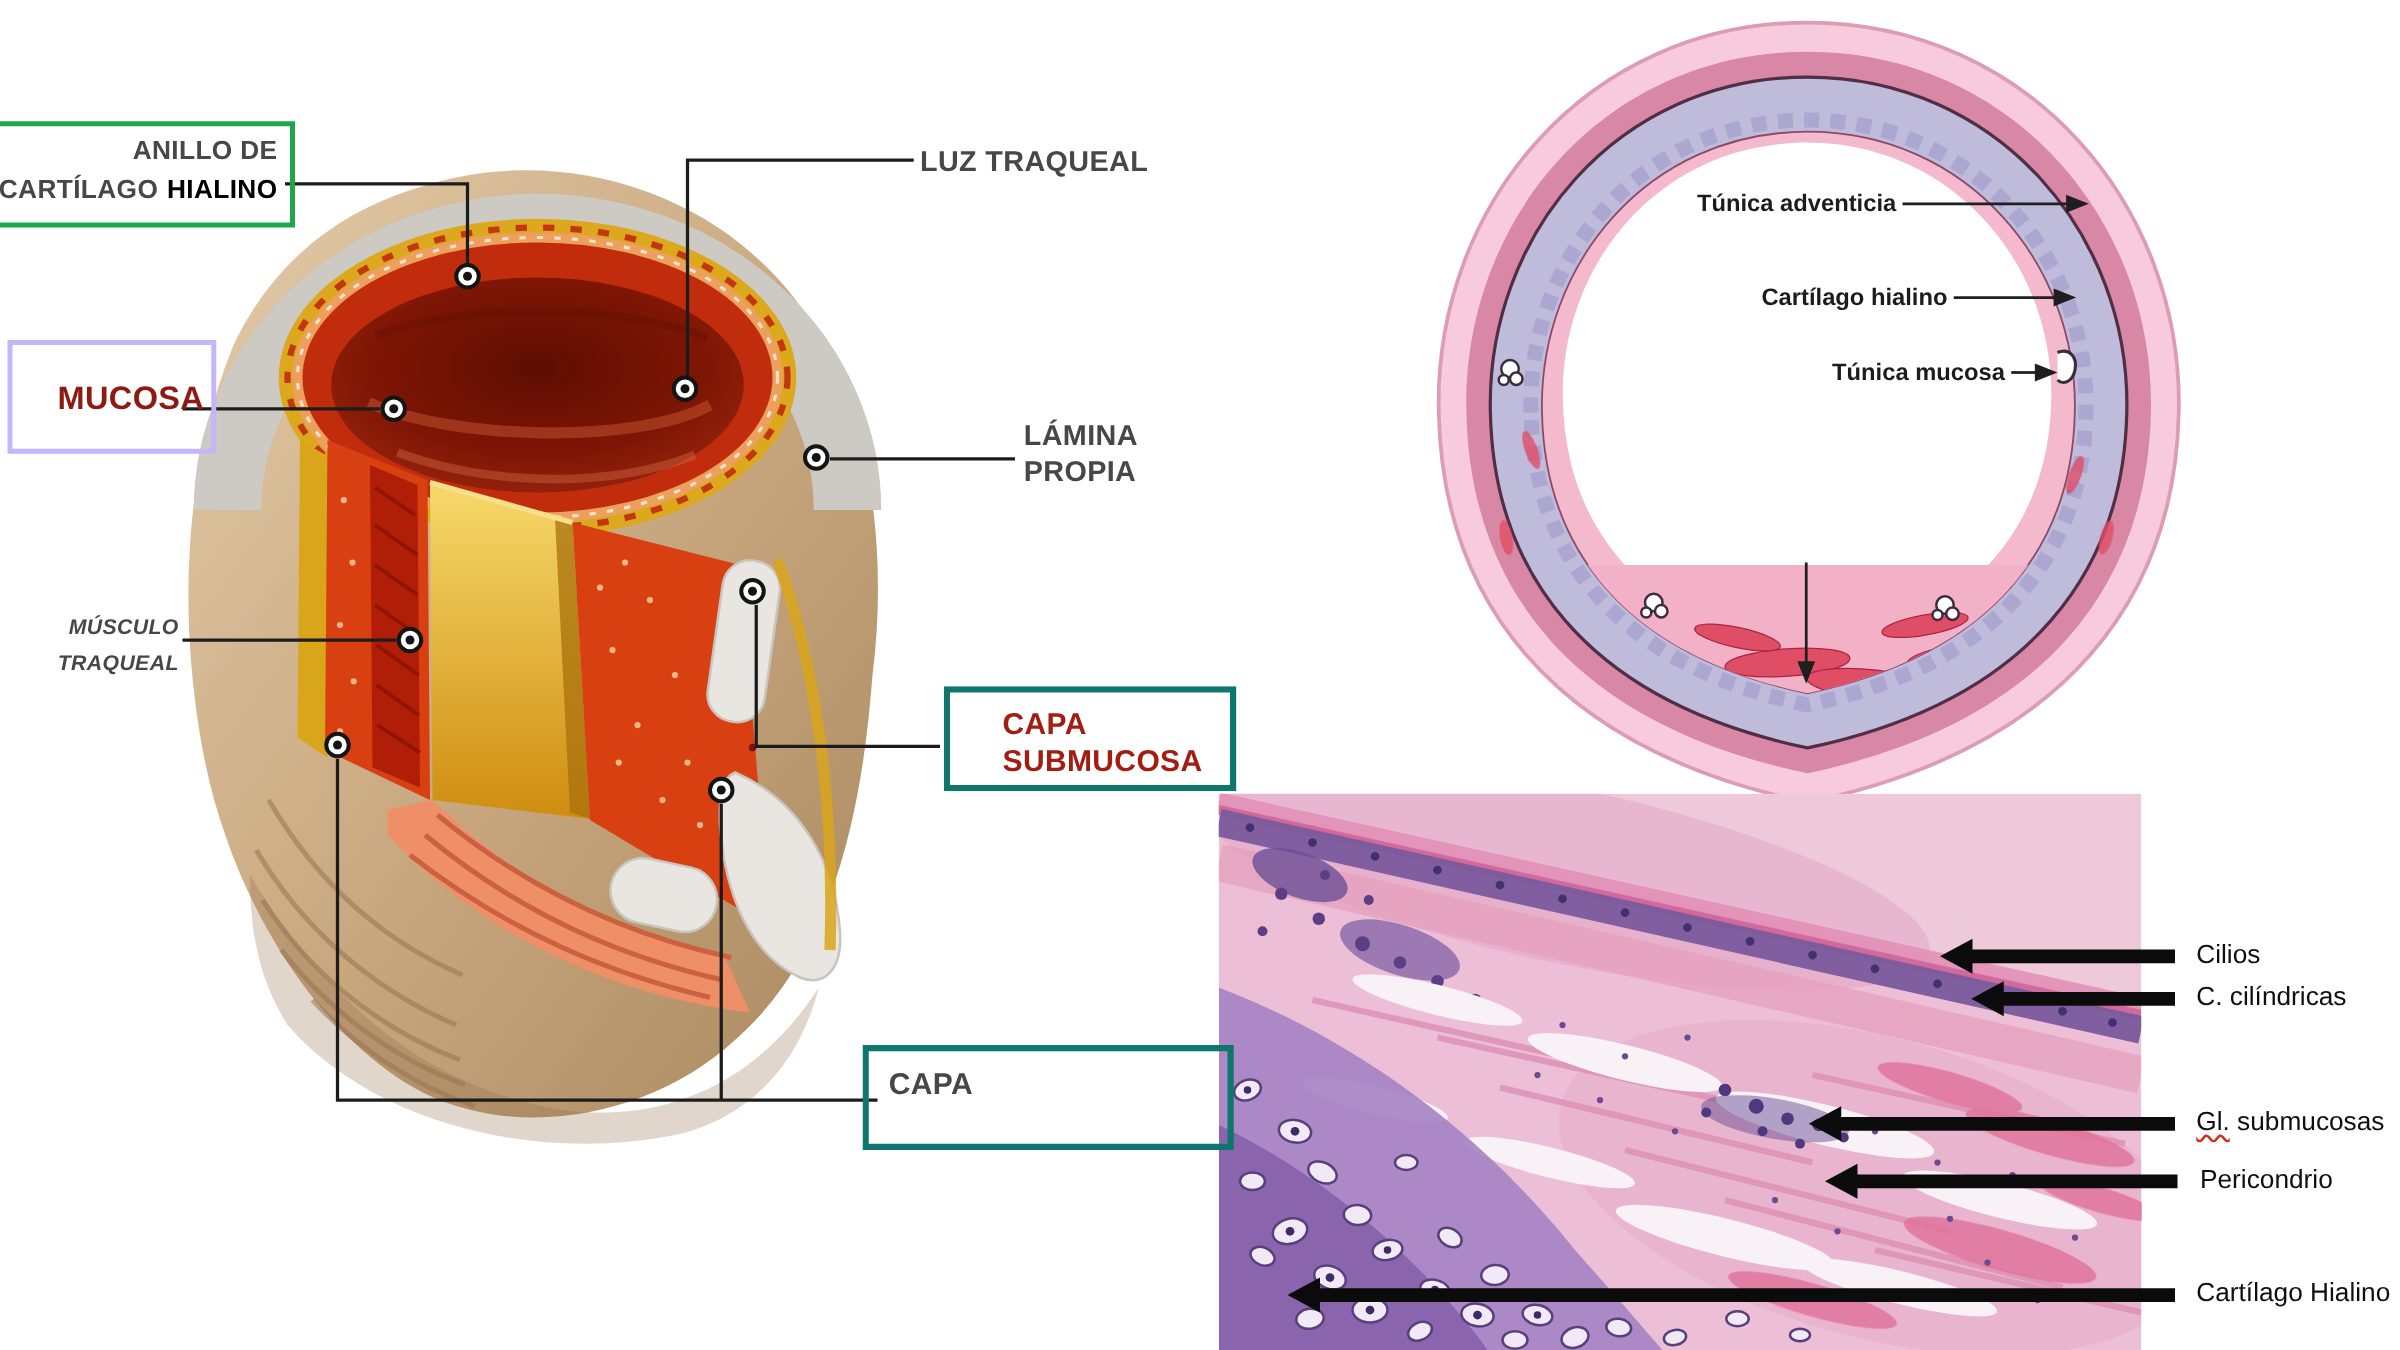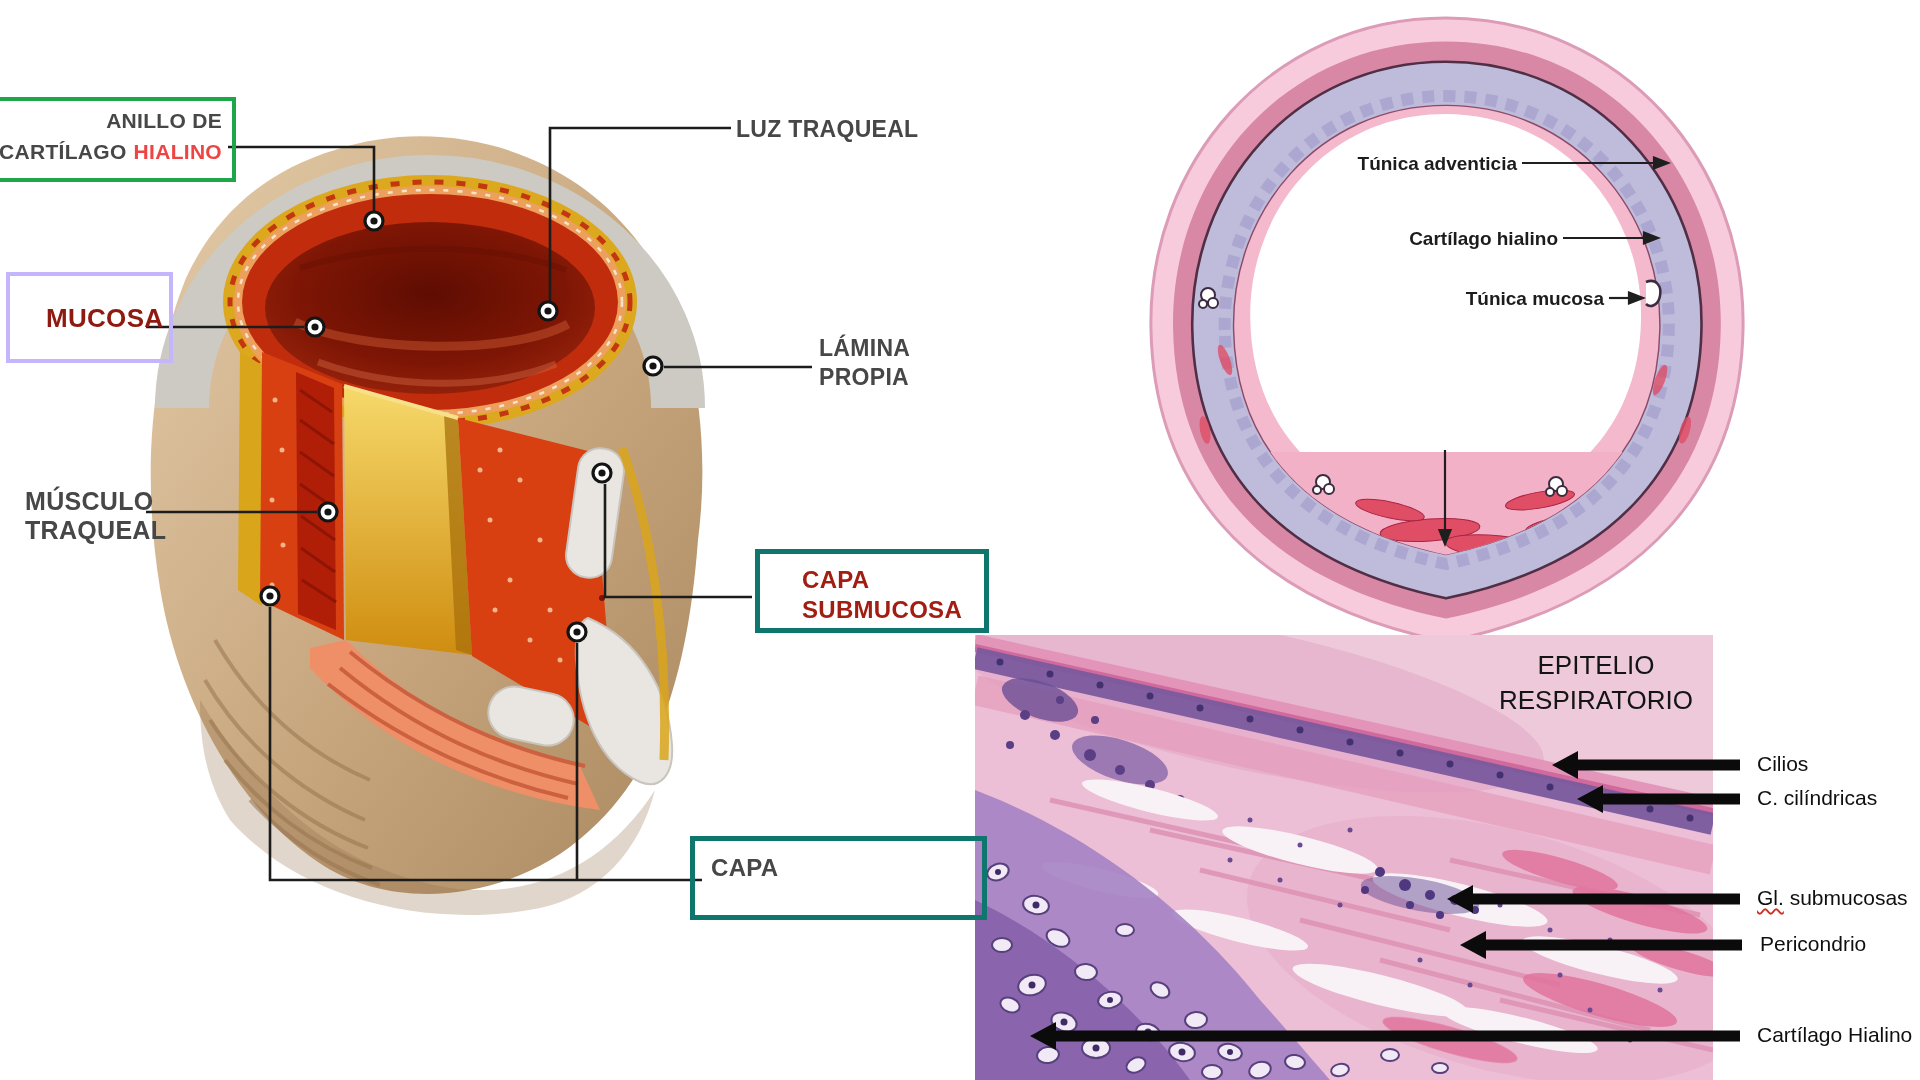--- a/index.html
+++ b/index.html
@@ -13,23 +13,23 @@
   .red-border5{border:5px solid #0f766e;}
   .redtxt{color:#8f1a12;}
   .redtxt2{color:#a21d12;}
   .dlab{position:absolute;font-size:19px;font-weight:700;color:#1c1c1c;white-space:nowrap;}
   .hlab{position:absolute;font-size:21px;font-weight:400;color:#0f0f0f;white-space:nowrap;}
   .wavy{text-decoration:underline wavy #d03020;text-decoration-thickness:2px;text-underline-offset:3px;}
   #anillo-line1,#anillo-line2{position:absolute;right:10px;font-size:21px;}
   #anillo-line1{top:8px;}
   #anillo-line2{top:39px;}
   #anillo-line2 .gray{margin-right:7px;}
-  #anillo-line2 .red{color:#ef4444;}
+  #anillo-line2 .red{color:#000000;}
   #mucosa-text{position:absolute;left:36px;top:27px;font-size:26px;}
-  #musculo-label{left:25px;top:487px;width:118px;text-align:right;font-size:25px;line-height:29px;}
+  #musculo-label{left:25px;top:487px;width:118px;text-align:right;font-size:17px;line-height:29px;font-style:italic;}
   #luz-label{left:736px;top:116px;font-size:23px;}
   #lamina-label{left:819px;top:334px;font-size:23px;line-height:29px;}
   #submucosa-text{position:absolute;left:42px;top:11px;font-size:24px;line-height:30px;}
   #adventicial-text{position:absolute;left:16px;top:12px;font-size:24px;line-height:30px;}
   #h-title{left:1480px;top:648px;width:232px;text-align:center;font-size:26px;line-height:35px;color:#141414;white-space:nowrap;}
 </style>
 </head>
 <body>
 
 <div id="stage">
@@ -448,23 +448,19 @@
 <div class="boxed red-border5" id="adventicial-box" style="left:690px;top:836px;width:287px;height:74px;">
   <div class="lab" id="adventicial-text">
     <div>CAPA</div>
   </div>
 </div>
 
 <div class="dlab" style="left:1357px;top:153px;width:160px;text-align:right;">Túnica adventicia</div>
 <div class="dlab" style="left:1398px;top:228px;width:160px;text-align:right;">Cartílago hialino</div>
 <div class="dlab" style="left:1454px;top:288px;width:150px;text-align:right;">Túnica mucosa</div>
 
-<div class="hlab" id="h-title">
-  <div>EPITELIO</div>
-  <div>RESPIRATORIO</div>
-</div>
 <div class="hlab" style="left:1757px;top:752px;">Cilios</div>
 <div class="hlab" style="left:1757px;top:786px;">C. cilíndricas</div>
 <div class="hlab" style="left:1757px;top:886px;"><span class="wavy">Gl.</span><span> submucosas</span></div>
 <div class="hlab" style="left:1760px;top:932px;">Pericondrio</div>
 <div class="hlab" style="left:1757px;top:1023px;">Cartílago Hialino</div>
 
 </div>
 
 </body></html>

